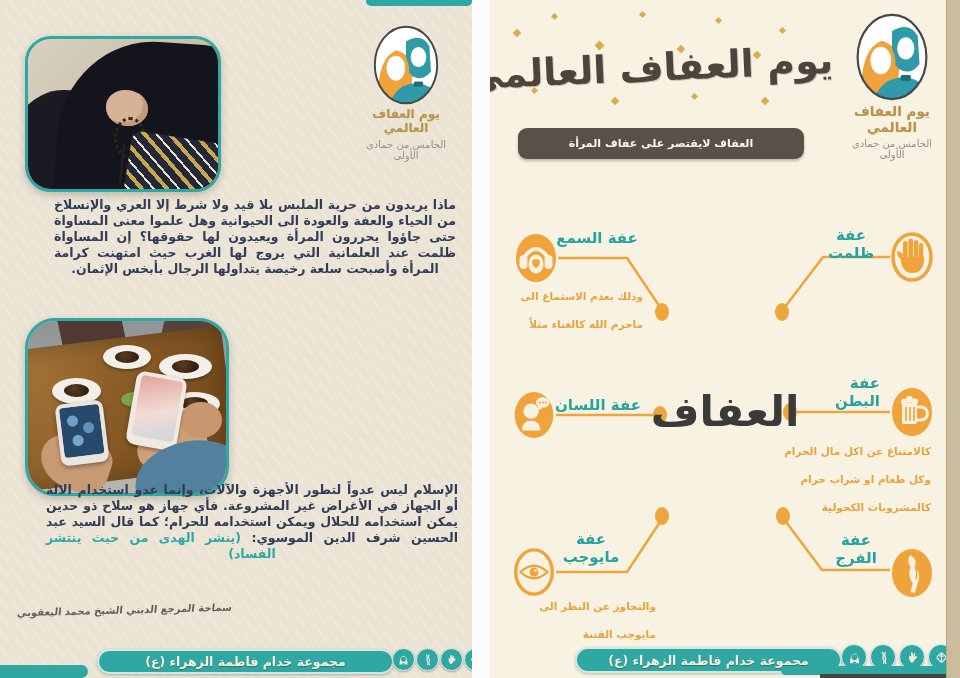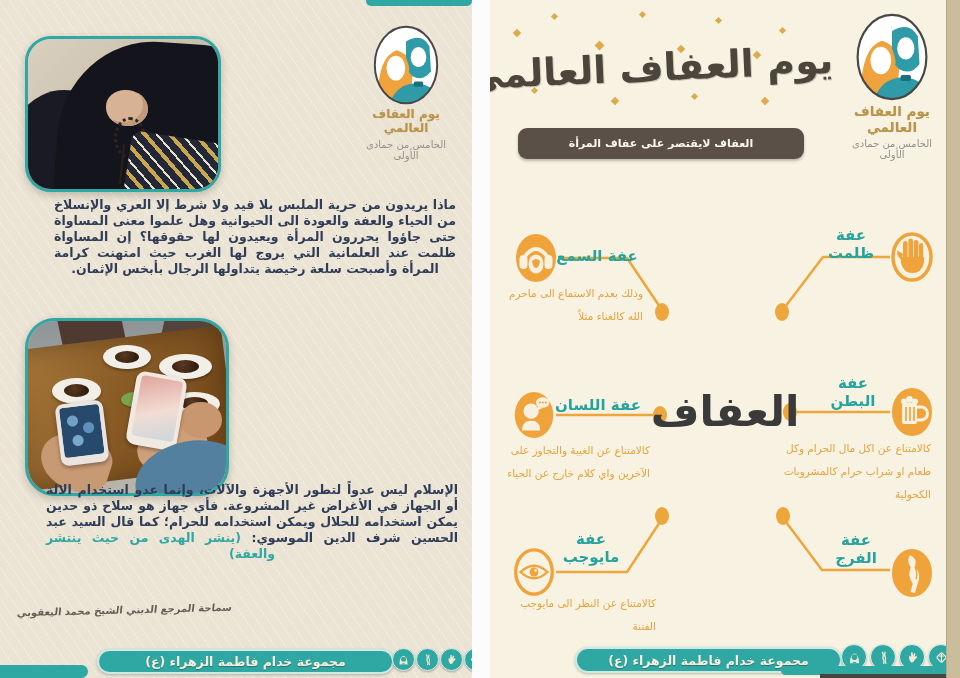--- a/index.html
+++ b/index.html
@@ -100,27 +100,27 @@
   .connectors{position:absolute;left:0;top:0;pointer-events:none;}
   .nicon{position:absolute;}
   .nicon svg{display:block;width:100%;height:100%;}
   .i-hearing{left:24px;top:232px;width:44px;height:52px;}
   .i-hand{left:400px;top:230px;width:44px;height:54px;}
   .i-tongue{left:22px;top:390px;width:44px;height:50px;}
   .i-belly{left:400px;top:386px;width:44px;height:52px;}
   .i-eye{left:22px;top:547px;width:44px;height:50px;}
   .i-body{left:400px;top:545px;width:44px;height:56px;}
   .node-title{position:absolute;color:#25a39e;font-weight:bold;font-size:15px;text-align:center;direction:rtl;}
-  .t-hearing{left:64px;top:229px;width:86px;margin-top:18px;}
+  .t-hearing{left:64px;top:229px;width:86px;}
   .t-hand{left:328px;top:226px;width:66px;}
   .t-tongue{left:62px;top:396px;width:92px;}
-  .t-belly{left:328px;top:374px;width:70px;}
+  .t-belly{left:320px;top:374px;width:70px;text-align:right;}
   .t-eye{left:58px;top:530px;width:86px;}
   .t-body{left:330px;top:531px;width:72px;}
-  .node-desc{position:absolute;color:#e6a33e;font-weight:normal;font-size:10.5px;line-height:23px;
+  .node-desc{position:absolute;color:#e6a33e;font-weight:bold;font-size:10.5px;line-height:28px;
      text-align:right;direction:rtl;}
   .d-hearing{left:8px;top:282px;width:145px;}
   .d-hand{left:300px;top:282px;width:155px;}
   .d-tongue{left:10px;top:439px;width:150px;}
   .d-belly{left:281px;top:437px;width:160px;}
   .d-eye{left:8px;top:592px;width:158px;}
   .d-body{left:295px;top:594px;width:160px;}
   .center-word{position:absolute;left:170px;top:386px;width:130px;height:50px;display:flex;align-items:center;
      justify-content:center;font-size:42px;font-weight:bold;color:#3a3a3a;letter-spacing:-1px;}
   .hidden-defs{position:absolute;width:0;height:0;overflow:hidden;}
@@ -273,21 +273,21 @@
       <div class="p2-handR2"></div>
       <div class="p2-phoneL">
           <span></span>
         </div>
       <div class="p2-phoneR">
           <span></span>
         </div>
       <div class="p2-shirt"></div>
     </div>
 
-    <p class="para para2"><span>الإسلام ليس عدواً لتطور الأجهزة والآلات، وإنما عدو استخدام الالة أو الجهاز في الأغراض غير المشروعة. فأي جهاز هو سلاح ذو حدين يمكن استخدامه للحلال ويمكن استخدامه للحرام؛ كما قال السيد عبد الحسين شرف الدين الموسوي: </span><span class="quote">(ينشر الهدى من حيث ينتشر والعفة)</span></p>
+    <p class="para para2"><span>الإسلام ليس عدواً لتطور الأجهزة والآلات، وإنما عدو استخدام الالة أو الجهاز في الأغراض غير المشروعة. فأي جهاز هو سلاح ذو حدين يمكن استخدامه للحلال ويمكن استخدامه للحرام؛ كما قال السيد عبد الحسين شرف الدين الموسوي: </span><span class="quote">(ينشر الهدى من حيث ينتشر الفساد)</span></p>
 
     <div class="signature">سماحة المرجع الديني الشيخ محمد اليعقوبي</div>
 
     <div class="badge badge-left">مجموعة خدام فاطمة الزهراء (ع)</div>
     <div class="ficons fl-icons">
       <span class="ficon">
           <svg viewBox="0 0 24 24">
             <use href="#f-book"></use>
           </svg>
         </span>
@@ -372,37 +372,36 @@
         </svg>
       </span>
     <div class="node-title t-hand">عفة ظلمت</div>
 
     <span class="nicon i-tongue">
         <svg viewBox="0 0 44 52">
           <use href="#icon-tongue"></use>
         </svg>
       </span>
     <div class="node-title t-tongue">عفة اللسان</div>
-    <div class="node-desc d-tongue">كالامتناع عن الغيبة والتجاوز على الآخرين واي كلام خارج عن الحياء</div>
 
     <span class="nicon i-belly">
         <svg viewBox="0 0 44 52">
           <use href="#icon-mug"></use>
         </svg>
       </span>
     <div class="node-title t-belly">عفة البطن</div>
     <div class="node-desc d-belly">كالامتناع عن اكل مال الحرام وكل طعام او شراب حرام كالمشروبات الكحولية</div>
 
     <span class="nicon i-eye">
         <svg viewBox="0 0 44 52">
           <use href="#icon-eye"></use>
         </svg>
       </span>
     <div class="node-title t-eye">عفة مايوجب</div>
-    <div class="node-desc d-eye">كالامتناع عن النظر الى مايوجب الفتنة</div>
+    <div class="node-desc d-eye">والتجاوز عن النظر الى مايوجب الفتنة</div>
 
     <span class="nicon i-body">
         <svg viewBox="0 0 44 52">
           <use href="#icon-figure"></use>
         </svg>
       </span>
     <div class="node-title t-body">عفة الفرج</div>
 
     <div class="badge badge-right">مجموعة خدام فاطمة الزهراء (ع)</div>
     <div class="ficons fr-icons">

